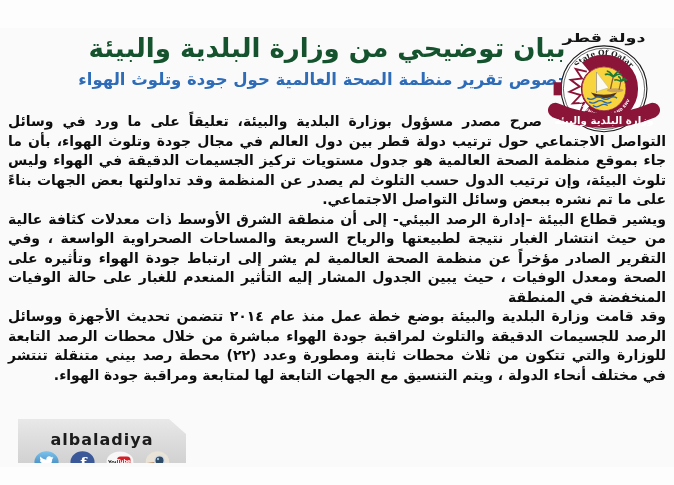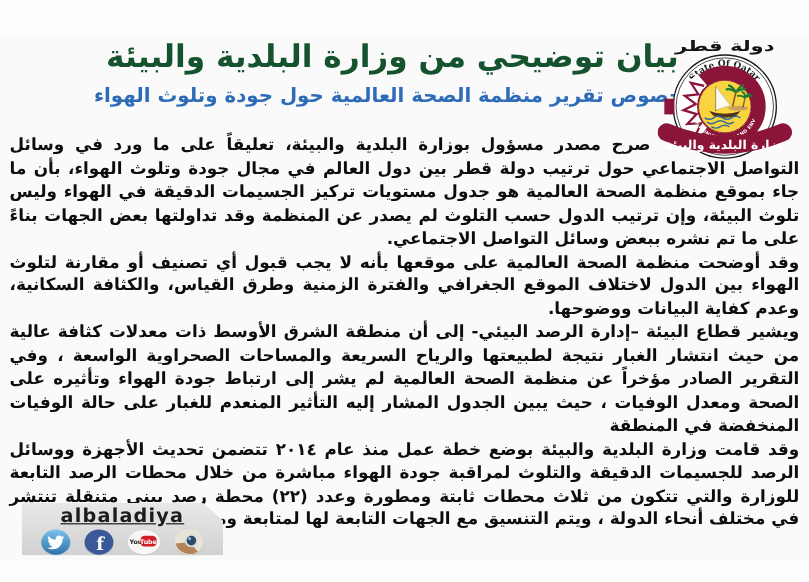--- a/index.html
+++ b/index.html
@@ -36,21 +36,21 @@
   .body-text p{margin:0;}
   .logo-spacer{float:right;width:124px;height:18px;}
   
   .social-tag{
     position:absolute;left:18px;top:419px;width:168px;height:44px;z-index:2;
     background:linear-gradient(180deg,#e8e8e8,#d1d1d1);
     clip-path:polygon(0 0, calc(100% - 17px) 0, 100% 15px, 100% 100%, 0 100%);
   }
   .handle{
     text-align:center;font-size:16px;font-weight:bold;color:#1c1c1c;
-    letter-spacing:1px;margin-top:2px;line-height:18px;text-decoration:underline;
+    letter-spacing:1px;margin-top:12px;line-height:18px;
   }
   .icons{display:flex;justify-content:center;align-items:center;gap:9px;margin-top:1px;}
   .icons svg{display:block;cursor:pointer;}
 </style>
 </head>
 <body>
 
 <div class="page">
 
   <div class="logo">
@@ -109,21 +109,20 @@
   </div>
 
   <div class="header">
     <div class="title">بيان توضيحي من وزارة البلدية والبيئة</div>
     <div class="subtitle">بخصوص تقرير منظمة الصحة العالمية حول جودة وتلوث الهواء</div>
   </div>
 
   <div class="body-text">
     <span class="logo-spacer"></span>
     <p>صرح مصدر مسؤول بوزارة البلدية والبيئة، تعليقاً على ما ورد في وسائل التواصل الاجتماعي حول ترتيب دولة قطر بين دول العالم في مجال جودة وتلوث الهواء، بأن ما جاء بموقع منظمة الصحة العالمية هو جدول مستويات تركيز الجسيمات الدقيقة في الهواء وليس تلوث البيئة، وإن ترتيب الدول حسب التلوث لم يصدر عن المنظمة وقد تداولتها بعض الجهات بناءً على ما تم نشره ببعض وسائل التواصل الاجتماعي.</p>
-    <p>وقد أوضحت منظمة الصحة العالمية على موقعها بأنه لا يجب قبول أي تصنيف أو مقارنة لتلوث الهواء بين الدول لاختلاف الموقع الجغرافي والفترة الزمنية وطرق القياس، والكثافة السكانية، وعدم كفاية البيانات ووضوحها.</p>
     <p>ويشير قطاع البيئة –إدارة الرصد البيئي- إلى أن منطقة الشرق الأوسط ذات معدلات كثافة عالية من حيث انتشار الغبار نتيجة لطبيعتها والرياح السريعة والمساحات الصحراوية الواسعة ، وفي التقرير الصادر مؤخراً عن منظمة الصحة العالمية لم يشر إلى ارتباط جودة الهواء وتأثيره على الصحة ومعدل الوفيات ، حيث يبين الجدول المشار إليه التأثير المنعدم للغبار على حالة الوفيات المنخفضة في المنطقة</p>
     <p>وقد قامت وزارة البلدية والبيئة بوضع خطة عمل منذ عام ٢٠١٤ تتضمن تحديث الأجهزة ووسائل الرصد للجسيمات الدقيقة والتلوث لمراقبة جودة الهواء مباشرة من خلال محطات الرصد التابعة للوزارة والتي تتكون من ثلاث محطات ثابتة ومطورة وعدد (٢٢) محطة رصد بيني متنقلة تنتشر في مختلف أنحاء الدولة ، ويتم التنسيق مع الجهات التابعة لها لمتابعة ومراقبة جودة الهواء.</p>
   </div>
 
   <div class="social-tag">
     <div class="handle">albaladiya</div>
     <div class="icons">
 
       <svg width="27" height="24" viewBox="0 0 27 24">
         <defs>

